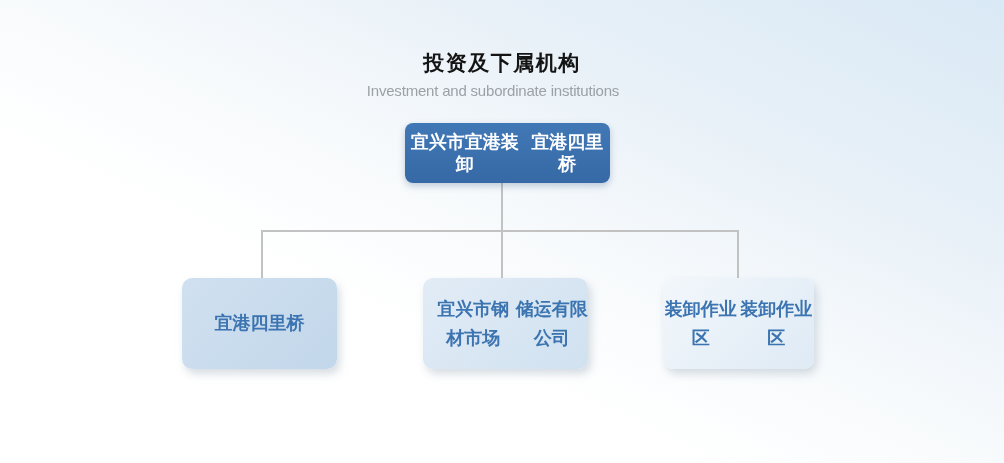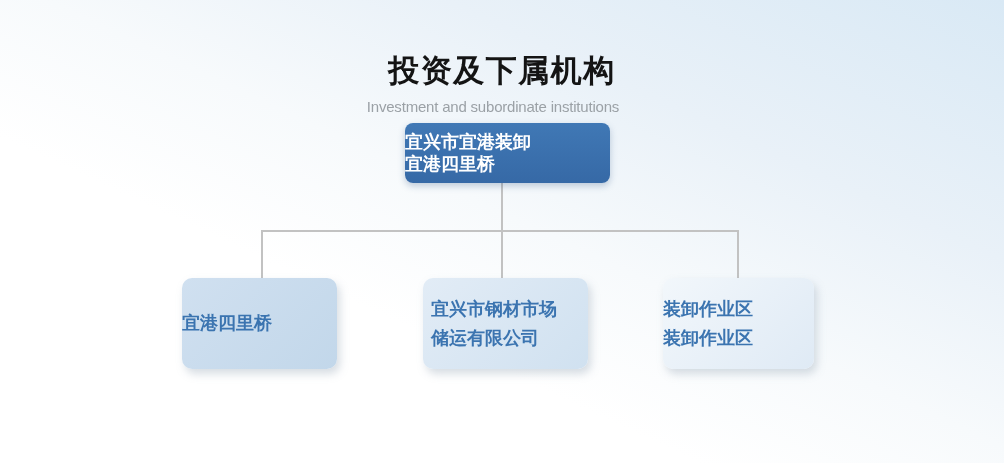--- a/index.html
+++ b/index.html
@@ -11,35 +11,35 @@
     position:relative;
     width:1004px;height:463px;
     overflow:hidden;
     background:linear-gradient(205deg,#d9e9f5 0%,#e9f1f8 28%,#f7fafc 48%,#ffffff 65%);
   }
   .header{
     position:absolute;left:0;top:44px;width:100%;
     text-align:center;
   }
   .title{
-    margin:12px;
-    font-size:31px;line-height:30px;
+    margin:4px;
+    font-size:21px;line-height:30px;
     font-weight:bold;color:#141414;
     letter-spacing:1.5px;
   }
   .subtitle{
     margin:3px 18px 0 0;
     font-size:15px;line-height:18px;
     color:#9ba1a6;
     letter-spacing:-0.2px;
   }
   .node{
     position:absolute;
-    display:flex;flex-direction:column;
-    align-items:flex-start;justify-content:center;
+    display:flex;flex-direction:row;
+    align-items:center;justify-content:center;
     text-align:center;
     font-weight:bold;
   }
   .root-box{
     left:405px;top:123px;width:205px;height:60px;
     border-radius:8px;
     background:linear-gradient(180deg,#4078b5 0%,#3669a6 100%);
     color:#ffffff;
     font-size:18px;line-height:22px;
     box-shadow:0 3px 7px rgba(40,80,130,0.28);

